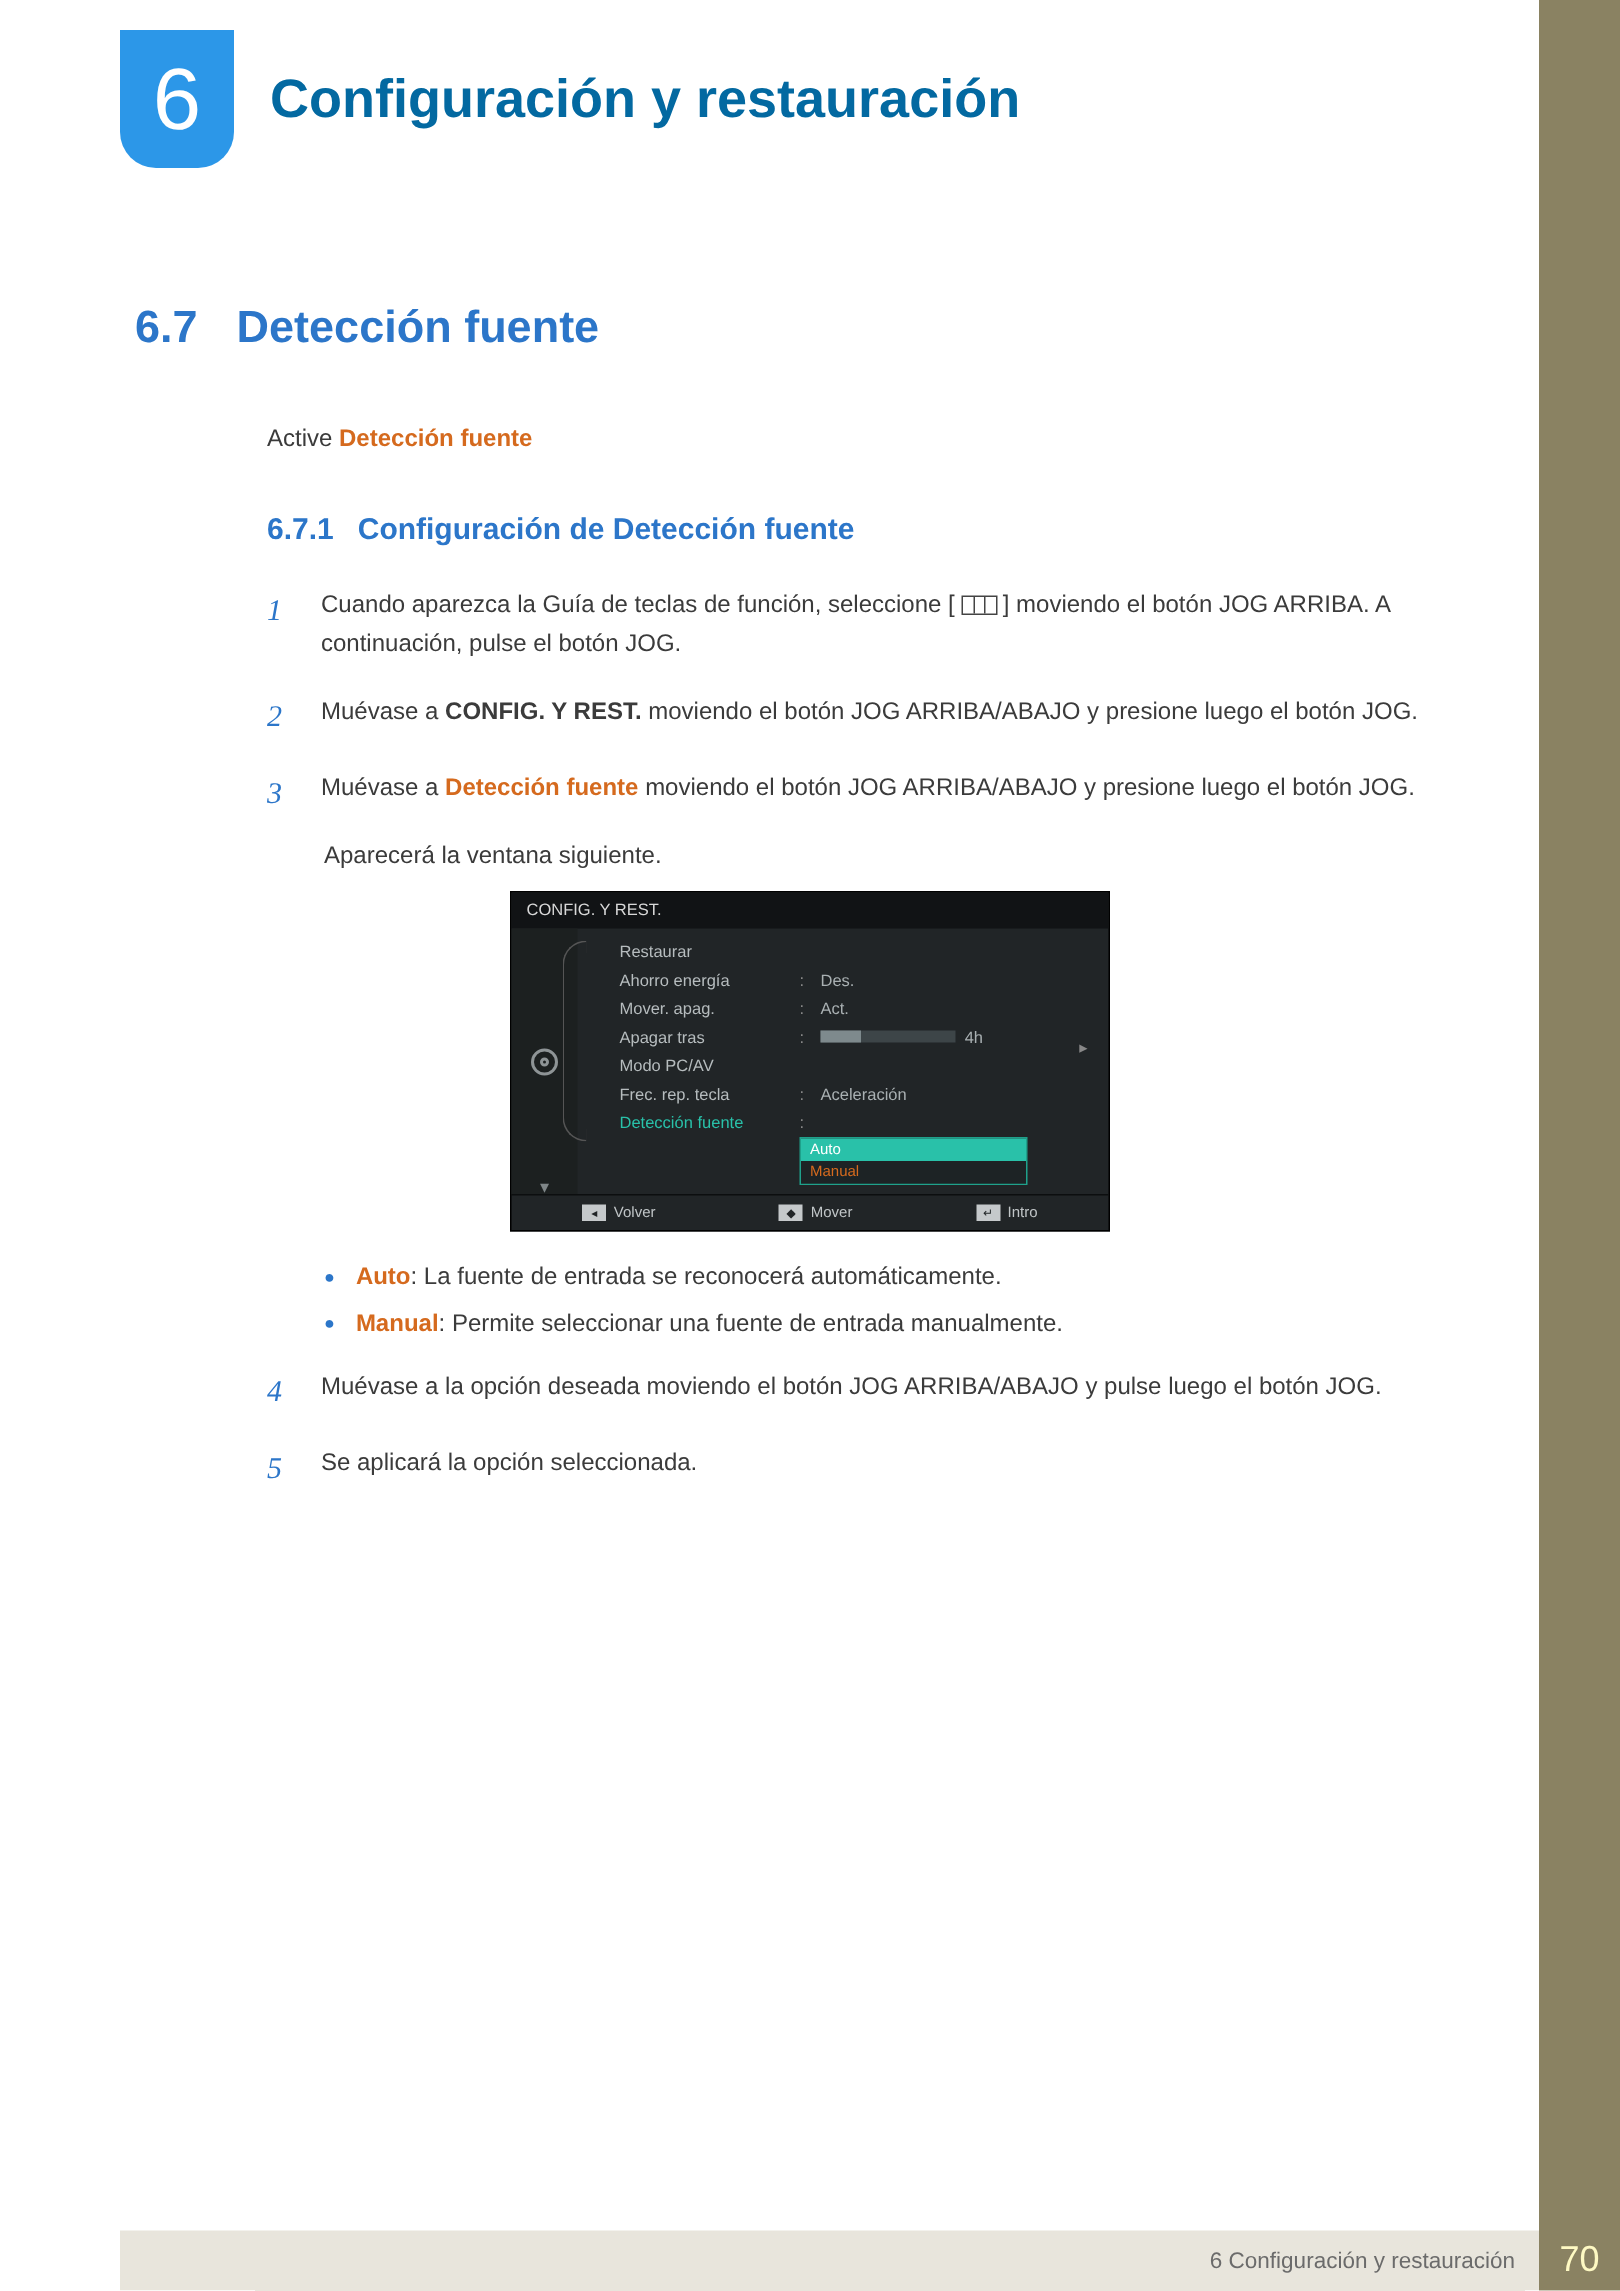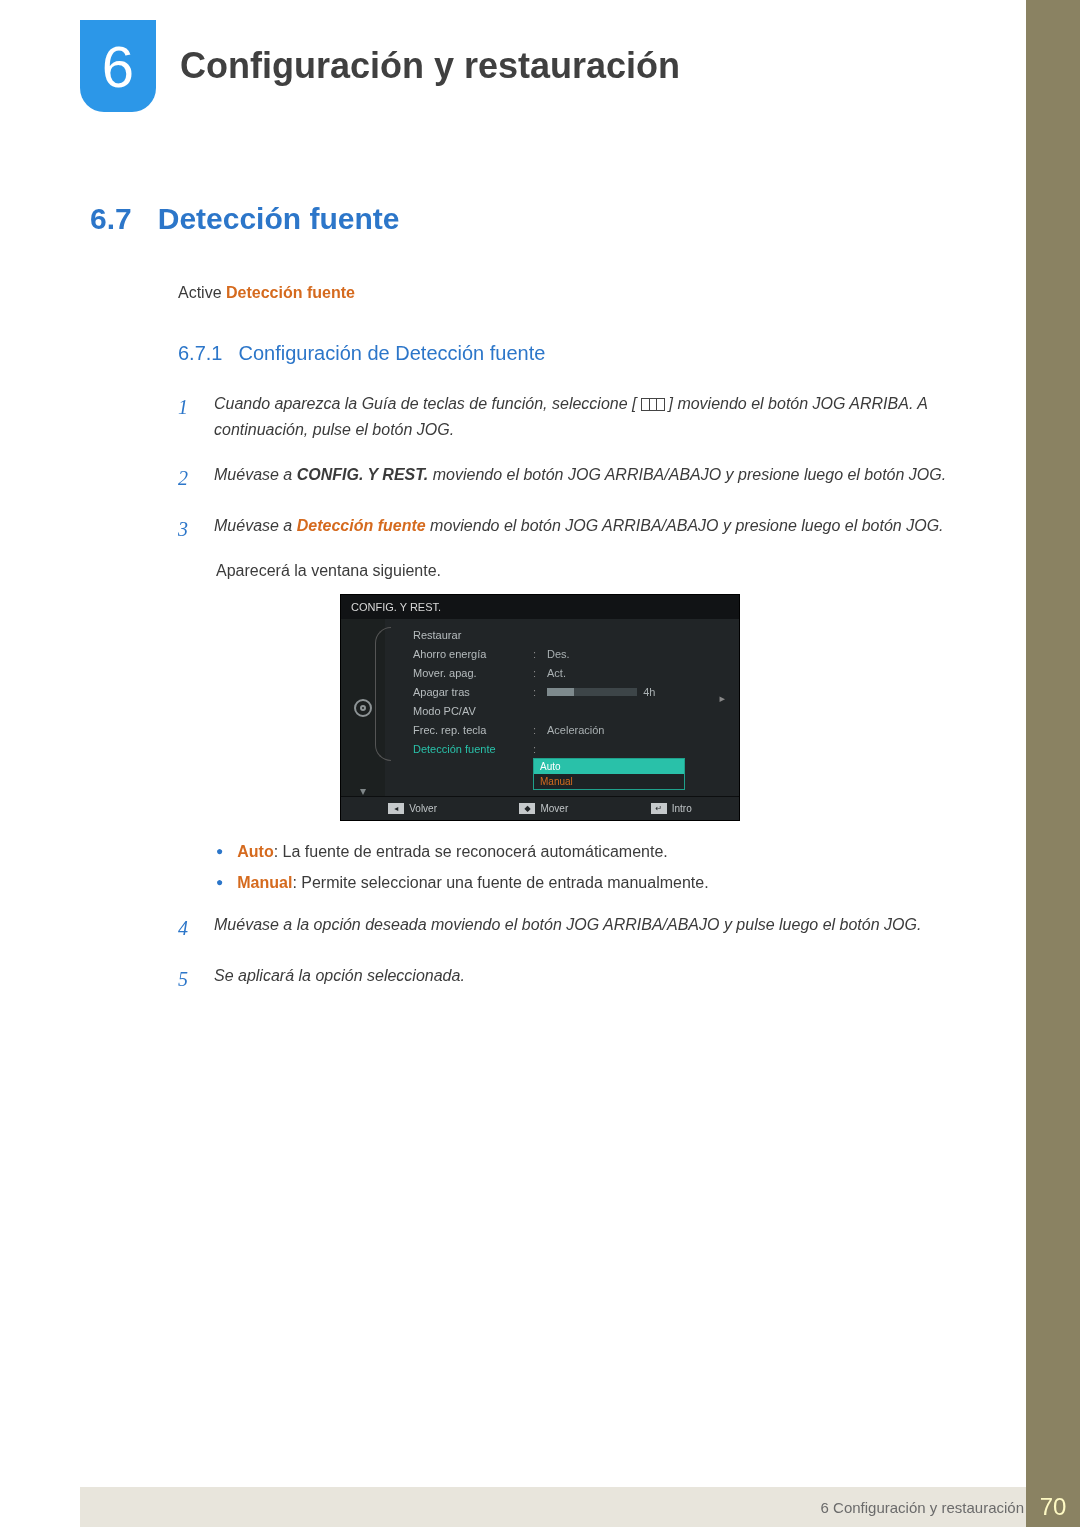--- a/index.html
+++ b/index.html
@@ -30,21 +30,21 @@
     font-weight: 400;
     border-bottom-left-radius: 24px;
     border-bottom-right-radius: 24px;
     display: flex;
     align-items: center;
     justify-content: center;
     margin-right: 24px;
     font-family: Arial, sans-serif;
   }
   .chapter-title {
-    color: #404040;
+    color: #0369a1;
     font-size: 36px;
     font-weight: bold;
   }
   .content {
     padding: 90px 90px 0 90px;
   }
   .section-row {
     display: flex;
     align-items: baseline;
     gap: 26px;
@@ -69,38 +69,38 @@
   .subsection-row {
     display: flex;
     align-items: baseline;
     gap: 16px;
     margin-left: 88px;
     margin-bottom: 26px;
   }
   .sub-num, .sub-title {
     color: #2c76c9;
     font-size: 20px;
-    font-weight: normal;
+    font-weight: bold;
   }
   .step {
     display: flex;
     gap: 18px;
     margin-left: 88px;
     margin-bottom: 18px;
     font-size: 16px;
     line-height: 1.65;
   }
   .step-num {
     color: #2c76c9;
     font-size: 20px;
     font-style: italic;
     font-family: Georgia, serif;
     min-width: 18px;
   }
-  .step-body { flex: 1; color: #3b3b3b; font-style: italic; }
+  .step-body { flex: 1; color: #3b3b3b; }
   .step-body .strong { font-weight: bold; }
   .step-body .em { color: #d56a1e; font-weight: bold; }
   .menu-icon {
     display: inline-block;
     width: 24px; height: 13px;
     border: 1.5px solid #444;
     position: relative;
     vertical-align: -2px;
     margin: 0 4px;
   }
@@ -253,21 +253,21 @@
     left: 0; right: 0; bottom: 0;
     height: 40px;
   }
   .footer-bar {
     position: absolute;
     left: 80px; right: 54px; top: 0; height: 40px;
     background: #e8e5dc;
     display: flex;
     align-items: center;
     justify-content: flex-end;
-    padding-right: 2px;
+    padding-right: 16px;
     color: #6b6b6b;
     font-size: 15px;
   }
   .footer-page {
     position: absolute;
     right: 0; top: 0;
     width: 54px; height: 40px;
     background: #8a8262;
     color: #fef9c3;
     font-size: 24px;

